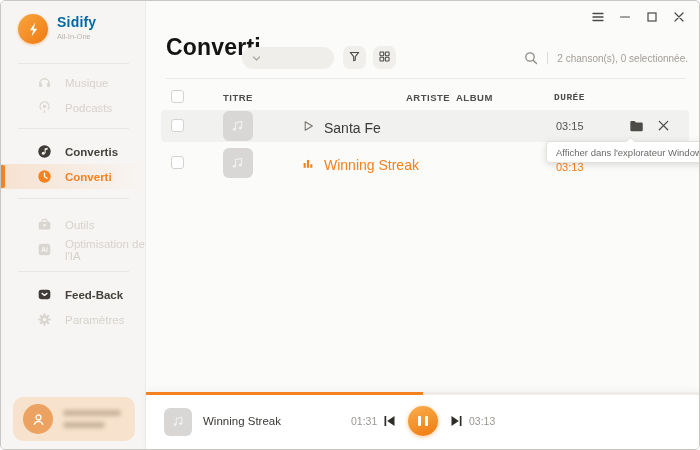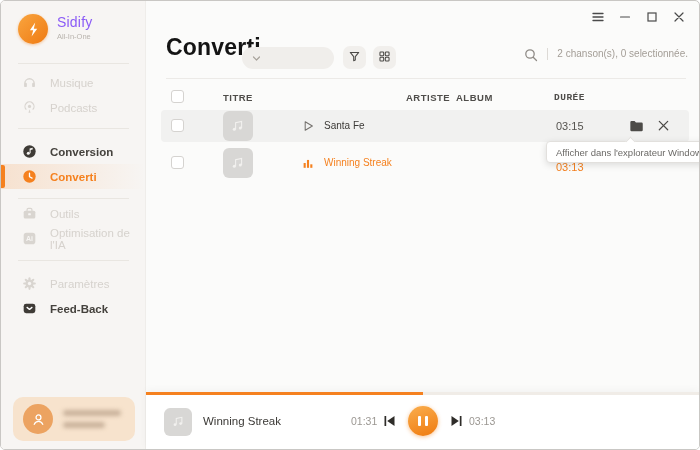--- a/index.html
+++ b/index.html
@@ -7,26 +7,26 @@
   .window {
     position:relative; width:700px; height:450px; background:#FBFBFA;
     border:1px solid #C9C7C4; border-radius:5px; overflow:hidden;
   }
 
   
   .sidebar { position:absolute; left:0; top:0; bottom:0; width:145px; background:#F7F5F3; border-right:1px solid #EFEDEA; }
   .logo { display:flex; align-items:flex-start; gap:9px; padding:13px 0 0 17px; height:52px; }
   .logo-badge { width:30px; height:30px; border-radius:50%; background:linear-gradient(135deg,#F9A53F,#EF7A12); display:flex; align-items:center; justify-content:center; box-shadow:0 1px 3px rgba(239,122,18,.4); }
   .logo-badge svg { width:17px; height:17px; }
-  .logo-name { font-size:14px; font-weight:400; color:#8b5cf6; letter-spacing:.2px; }
+  .logo-name { font-size:14px; font-weight:700; color:#0369a1; letter-spacing:.2px; }
   .logo-tag { font-size:7.5px; color:#B9B4AE; margin-top:2px; }
   .sb-divider { height:1px; background:#E9E6E1; margin-left:17px; width:111px; }
   .d1 { margin-top:10px; } .d2 { margin-top:8px; } .d3 { margin-top:9px; } .d4 { margin-top:9px; }
-  .nav-group { } .g1 { margin-top:6px; } .g2 { margin-top:10px; } .g3 { margin-top:2px; } .g4 { margin-top:10px; }
-  .nav-item { position:relative; height:25px; display:flex; align-items:center; gap:13px; padding-left:21px; font-size:11.5px; cursor:default; }
+  .nav-group { } .g1 { margin-top:6px; } .g2 { margin-top:10px; } .g3 { margin-top:13px; } .g4 { margin-top:10px; }
+  .nav-item { position:relative; height:25px; display:flex; align-items:center; gap:13px; padding-left:36px; font-size:11.5px; cursor:default; }
   .nav-item .nicon { width:15px; height:15px; flex:0 0 15px; display:flex; }
   .nav-item .nicon svg { width:15px; height:15px; }
   .nav-item.disabled { color:#D6D2CD; }
   .nav-item.disabled .nicon { color:#D9D5D0; }
   .nav-item.normal { color:#45423D; font-weight:600; }
   .nav-item.normal .nicon { color:#3F3B36; }
   .nav-item.active { color:#F5811F; font-weight:700; background:linear-gradient(90deg, rgba(245,129,31,.17), rgba(245,129,31,0)); }
   .nav-item.active .nicon { color:#F5811F; }
   .nav-item.active::before { content:""; position:absolute; left:0; top:1px; bottom:1px; width:3.5px; background:#F5811F; border-radius:0 2px 2px 0; }
   .account { position:absolute; left:12px; bottom:8px; width:122px; height:44px; background:#F7E3CD; border-radius:10px; }
@@ -43,21 +43,21 @@
 
   
   .main { position:absolute; left:145px; top:0; right:0; bottom:0; }
   .page-title { position:absolute; left:20px; top:33px; font-size:23px; font-weight:800; color:#141414; letter-spacing:.2px; }
   .dropdown { position:absolute; left:96px; top:46px; height:22px; width:92px; background:#F0EEEB; border-radius:12px; display:flex; align-items:center; justify-content:space-between; padding:0 10px; }
   .dropdown-label { font-size:10px; color:#97918A; }
   .dropdown .chev svg { width:9px; height:9px; display:block; }
   .tool-btn { position:absolute; top:45px; width:23px; height:23px; background:#F1EFEC; border-radius:7px; display:flex; align-items:center; justify-content:center; color:#4C4A47; }
   .tool-btn svg { width:13px; height:13px; }
   .btn-filter { left:197px; } .btn-grid { left:227px; }
-  .header-right { position:absolute; right:11px; top:47px; height:20px; display:flex; align-items:flex-start; gap:9px; }
+  .header-right { position:absolute; right:11px; top:47px; height:20px; display:flex; align-items:center; gap:9px; }
   .search-ic { display:flex; color:#8F8B86; } .search-ic svg { width:14px; height:14px; }
   .vsep { width:1px; height:12px; background:#DDDAD6; }
   .sel-status { font-size:10px; color:#A39D96; }
   .header-divider { position:absolute; left:20px; right:13px; top:77px; height:1px; background:#ECEAE7; }
 
   
   .checkbox { width:13px; height:13px; border:1.5px solid #D5D3D0; border-radius:3px; background:#FFFFFF; }
   .thead { position:absolute; left:15px; right:4px; top:88px; height:18px; }
   .thead .checkbox { position:absolute; left:10px; top:1px; }
   .col { position:absolute; top:3px; font-size:9.5px; font-weight:600; color:#4F4D4A; letter-spacing:.5px; }
@@ -65,21 +65,21 @@
   .trow { position:absolute; left:15px; width:528px; height:32px; border-radius:4px; }
   .row1 { top:109px; background:#F1F1F0; }
   .row2 { top:146px; background:transparent; }
   .trow .checkbox { position:absolute; left:10px; top:9px; }
   .thumb { position:absolute; left:62px; top:1px; width:30px; height:30px; background:#D8D7D5; border-radius:6px; display:flex; align-items:center; justify-content:center; color:#F2F1EF; }
   .thumb svg { width:16px; height:16px; }
   .state-ic { position:absolute; left:140px; top:9px; width:14px; height:14px; }
   .state-ic svg { width:14px; height:14px; }
   .play-outline { color:#76736F; }
   .eq-bars { color:#F5811F; }
-  .track-title { position:absolute; left:163px; top:10px; font-size:10px; color:#3C3A37; }
+  .track-title { position:absolute; left:163px; top:10px; font-size:14px; color:#3C3A37; }
   .row2 .track-title { color:#F5811F; }
   .dur { position:absolute; left:395px; top:10px; font-size:11px; color:#55534F; }
   .row2 .dur { color:#F5811F; top:14px; }
   .row-act { position:absolute; top:9px; width:15px; height:14px; color:#4D4B48; }
   .act-folder { left:468px; } .act-close { left:495px; }
   .row-act svg { width:15px; height:14px; }
 
   
   .tooltip { position:absolute; left:400px; top:140px; height:22px; background:#FFFFFF; border:1px solid #E2E0DD; border-radius:4px; box-shadow:0 2px 7px rgba(0,0,0,.13); display:flex; align-items:center; padding:0 9px; z-index:6; }
   .tooltip-text { font-size:9.5px; color:#6B6966; white-space:nowrap; }
@@ -148,21 +148,21 @@
 
     <div class="nav-group g2">
       <div class="nav-item normal">
         <span class="nicon">
           <svg viewBox="0 0 16 16">
               <circle cx="8" cy="8" r="6.6" fill="currentColor"></circle>
               <circle cx="6.7" cy="9.8" r="1.6" fill="#F7F5F3"></circle>
               <path d="M8.1 9.8 V4.9 L11.4 4.1 V5.8 L9.2 6.3 V9.8 Z" fill="#F7F5F3"></path>
             </svg>
         </span>
-        <span>Conversion</span>
+        <span>Convertis</span>
       </div>
       <div class="nav-item active">
         <span class="nicon">
           <svg viewBox="0 0 16 16">
               <circle cx="8" cy="8" r="6.6" fill="currentColor"></circle>
               <path d="M8 4.4 V8.3 L10.7 9.7" fill="none" stroke="#FFFFFF" stroke-width="1.4" stroke-linecap="round" stroke-linejoin="round"></path>
             </svg>
         </span>
         <span>Converti</span>
       </div>
@@ -188,44 +188,44 @@
               <text x="8" y="10.8" font-size="7.5" font-weight="bold" text-anchor="middle" fill="#F7F5F3" font-family="sans-serif">Ai</text>
             </svg>
         </span>
         <span>Optimisation de l'IA</span>
       </div>
     </div>
 
     <div class="sb-divider d4"></div>
 
     <div class="nav-group g4">
+      <div class="nav-item normal">
+        <span class="nicon">
+          <svg viewBox="0 0 16 16">
+              <rect x="1.8" y="3" width="12.4" height="10" rx="2.6" fill="currentColor"></rect>
+              <path d="M5.4 6.8 L8 9 L10.6 6.8" fill="none" stroke="#FFFFFF" stroke-width="1.4" stroke-linecap="round" stroke-linejoin="round"></path>
+            </svg>
+        </span>
+        <span>Feed-Back</span>
+      </div>
       <div class="nav-item disabled">
         <span class="nicon">
           <svg viewBox="0 0 16 16">
               <g fill="currentColor">
                 <rect x="6.9" y="1.2" width="2.2" height="13.6" rx="1.1"></rect>
                 <rect x="6.9" y="1.2" width="2.2" height="13.6" rx="1.1" transform="rotate(45 8 8)"></rect>
                 <rect x="6.9" y="1.2" width="2.2" height="13.6" rx="1.1" transform="rotate(90 8 8)"></rect>
                 <rect x="6.9" y="1.2" width="2.2" height="13.6" rx="1.1" transform="rotate(135 8 8)"></rect>
                 <circle cx="8" cy="8" r="4.2"></circle>
               </g>
               <circle cx="8" cy="8" r="1.8" fill="#F7F5F3"></circle>
             </svg>
         </span>
         <span>Paramètres</span>
       </div>
-      <div class="nav-item normal">
-        <span class="nicon">
-          <svg viewBox="0 0 16 16">
-              <rect x="1.8" y="3" width="12.4" height="10" rx="2.6" fill="currentColor"></rect>
-              <path d="M5.4 6.8 L8 9 L10.6 6.8" fill="none" stroke="#FFFFFF" stroke-width="1.4" stroke-linecap="round" stroke-linejoin="round"></path>
-            </svg>
-        </span>
-        <span>Feed-Back</span>
-      </div>
     </div>
 
     <div class="account">
       <div class="avatar">
         <svg viewBox="0 0 16 16">
             <circle cx="8" cy="6" r="2.3" fill="none" stroke="#FFFFFF" stroke-width="1.2"></circle>
             <path d="M4 12.6 a4.2 4.2 0 0 1 8 0" fill="none" stroke="#FFFFFF" stroke-width="1.2" stroke-linecap="round"></path>
           </svg>
       </div>
       <div class="acct-bar ab1"></div>

